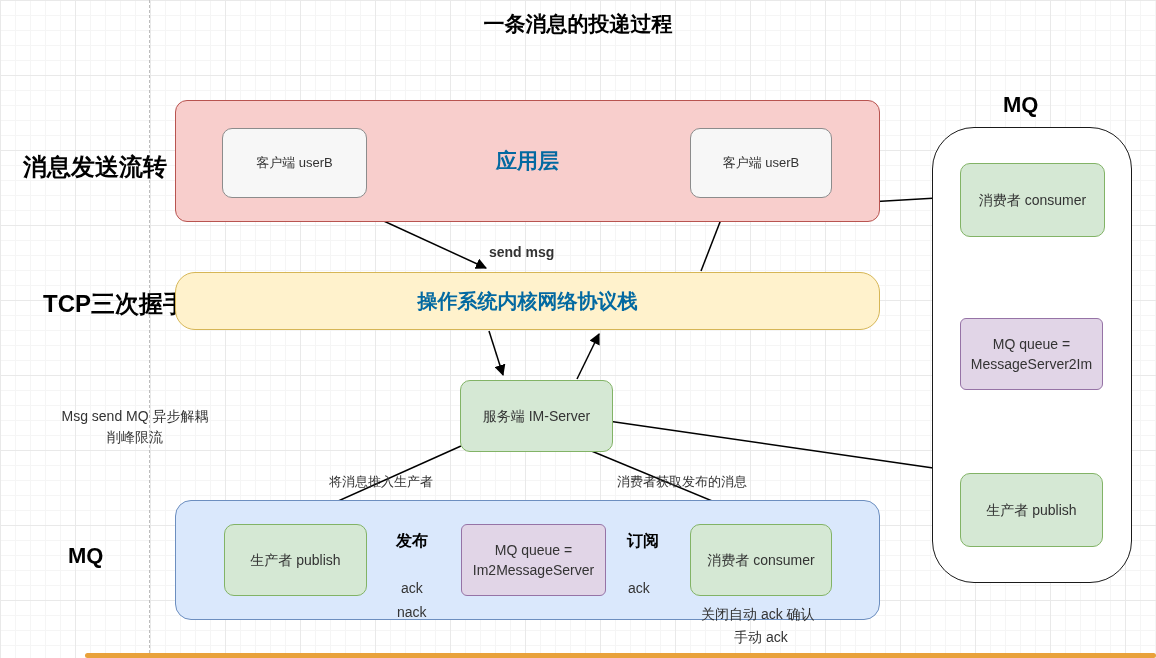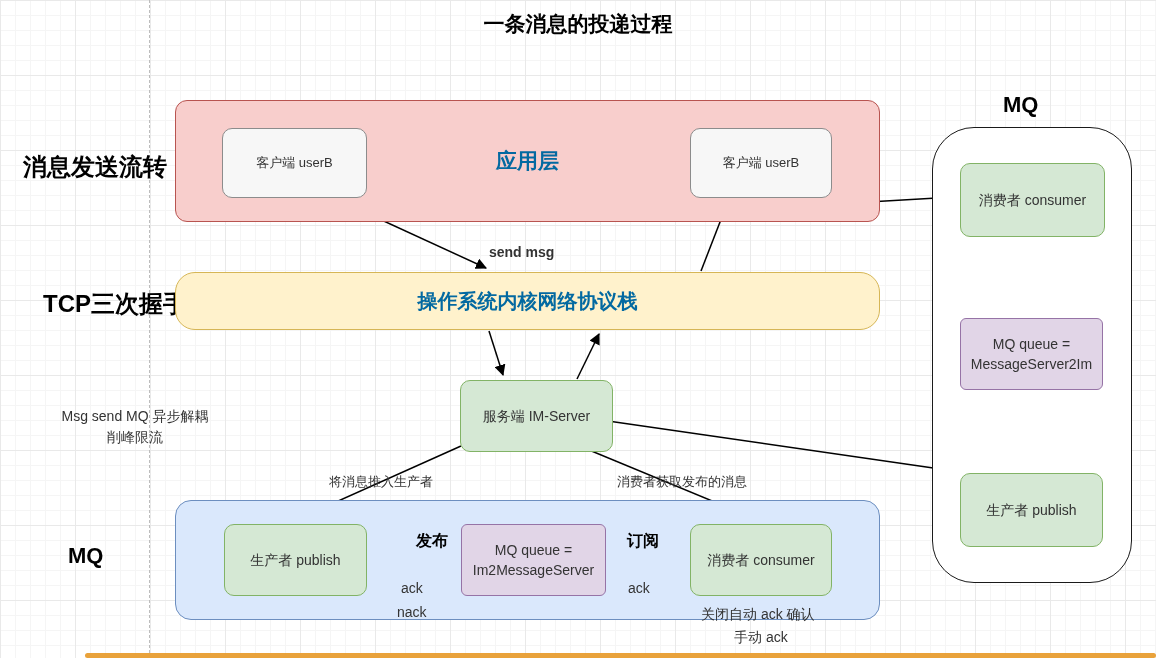--- a/index.html
+++ b/index.html
@@ -131,21 +131,21 @@
   <div class="box box-purple" style="left:461px; top:524px; width:145px; height:72px;">
     <span class="node-text">
       <span>MQ queue =</span><br>
       <span>Im2MessageServer</span>
     </span>
   </div>
   <div class="box box-green" style="left:690px; top:524px; width:142px; height:72px;">
     <span class="node-text">消费者 consumer</span>
   </div>
 
-  <div class="bold-label" style="left:416px; top:531px;">发布</div>
+  <div class="bold-label" style="left:396px; top:531px;">发布</div>
   <div class="mid-label" style="left:401px; top:580px;">ack</div>
   <div class="mid-label" style="left:397px; top:604px;">nack</div>
   <div class="bold-label" style="left:627px; top:531px;">订阅</div>
   <div class="mid-label" style="left:628px; top:580px;">ack</div>
   <div class="mid-label" style="left:701px; top:606px;">关闭自动 ack 确认</div>
   <div class="mid-label" style="left:734px; top:629px;">手动 ack</div>
 
   <div class="side-label" style="left:1003px; top:92px; font-size:22px;">MQ</div>
   <div class="box box-white" style="left:932px; top:127px; width:200px; height:456px;"></div>
 

